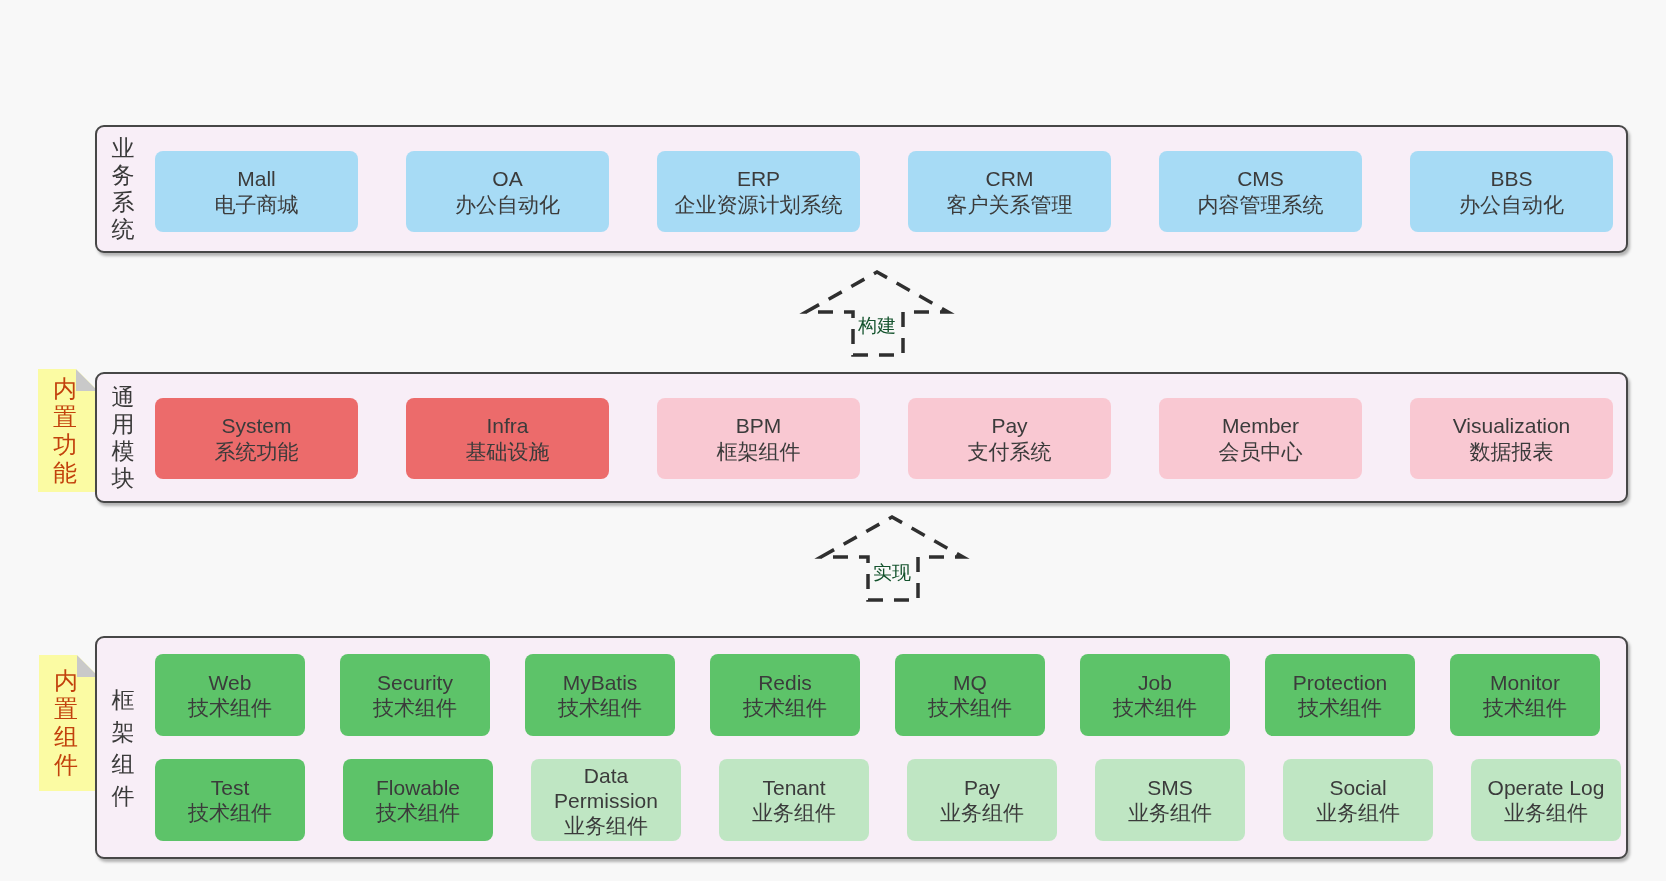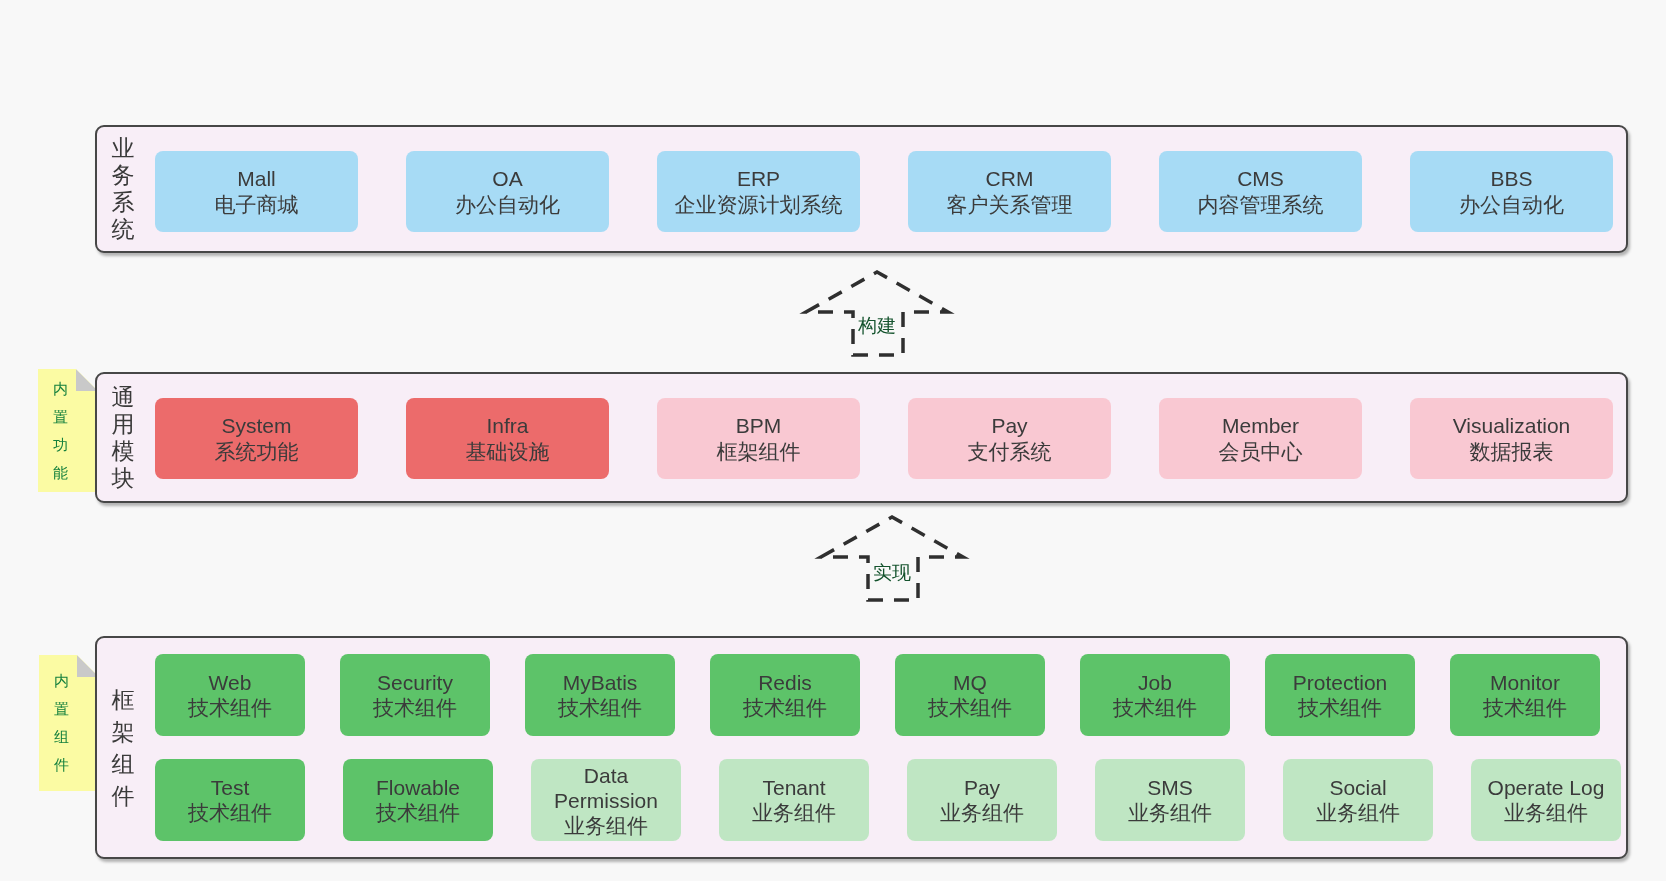--- a/index.html
+++ b/index.html
@@ -44,22 +44,22 @@
 
   
   .tab{position:absolute;background:var(--tab_yellow,#fbfba3);z-index:1;
        display:flex;align-items:center;justify-content:center;
        clip-path:polygon(0 0,calc(100% - 22px) 0,100% 22px,100% 100%,0 100%);}
   #tab-modules{left:38px;top:369px;width:60px;height:123px;}
   #tab-components{left:39px;top:655px;width:60px;height:136px;}
   .tab .fold{position:absolute;top:0;right:0;width:22px;height:22px;
              background:var(--fold_gray,#c9c9c9);
              clip-path:polygon(0 0,100% 100%,0 100%);}
-  .tab .tlabel{width:22px;font-size:15px;line-height:28px;text-align:left;
-               word-break:break-all;color:#15803d;position:relative;left:-4px;}
+  .tab .tlabel{width:22px;font-size:24px;line-height:28px;text-align:left;
+               word-break:break-all;color:#c2410c;position:relative;left:-4px;}
 
   
   .arrow-svg{position:absolute;z-index:1;}
   #arrow-build{left:790px;top:258px;}
   #arrow-impl{left:805px;top:503px;}
   .arrow-label{position:absolute;z-index:3;font-size:19px;color:#14532d;
                background:var(--bg,#f8f8f8);padding:1px 3px;}
   #arrow-build-label{left:855px;top:312px;}
   #arrow-impl-label{left:870px;top:559px;}
 </style>

